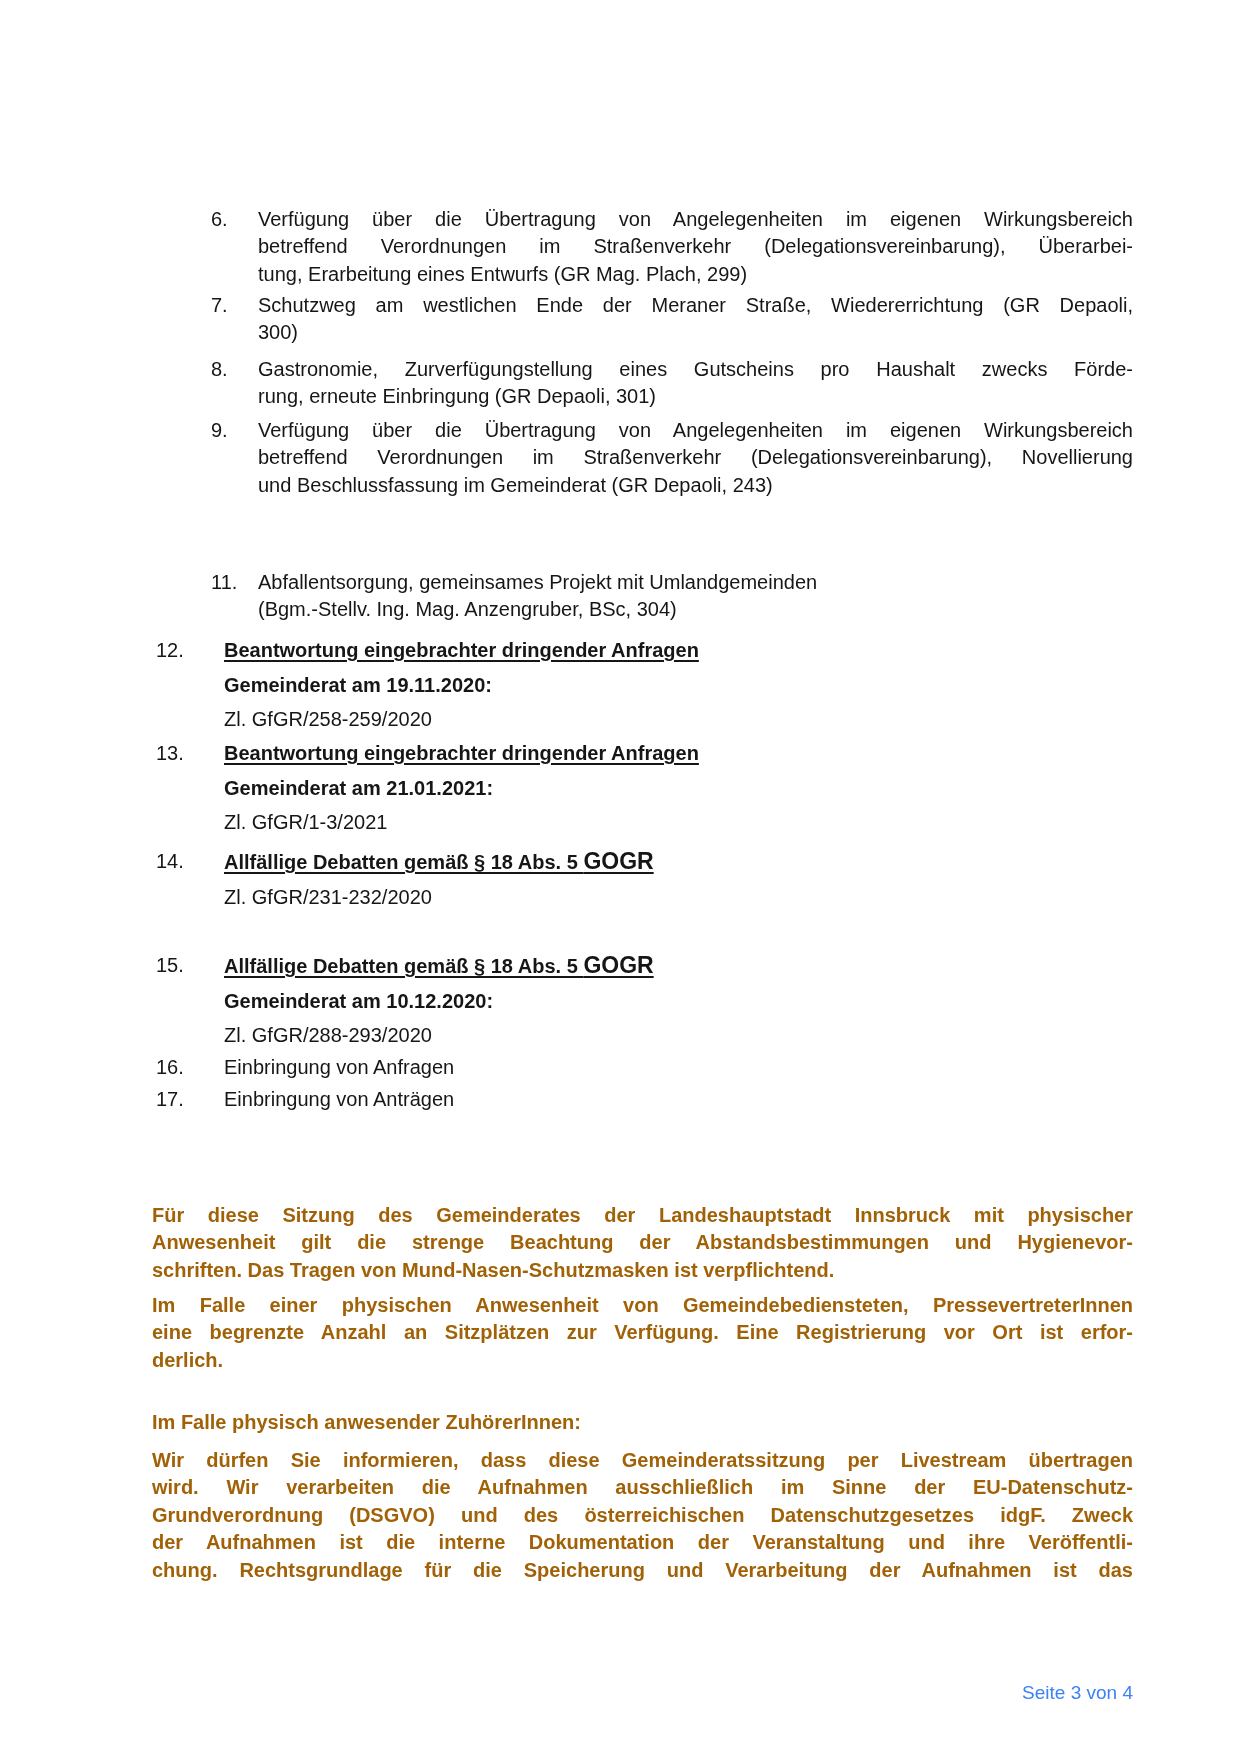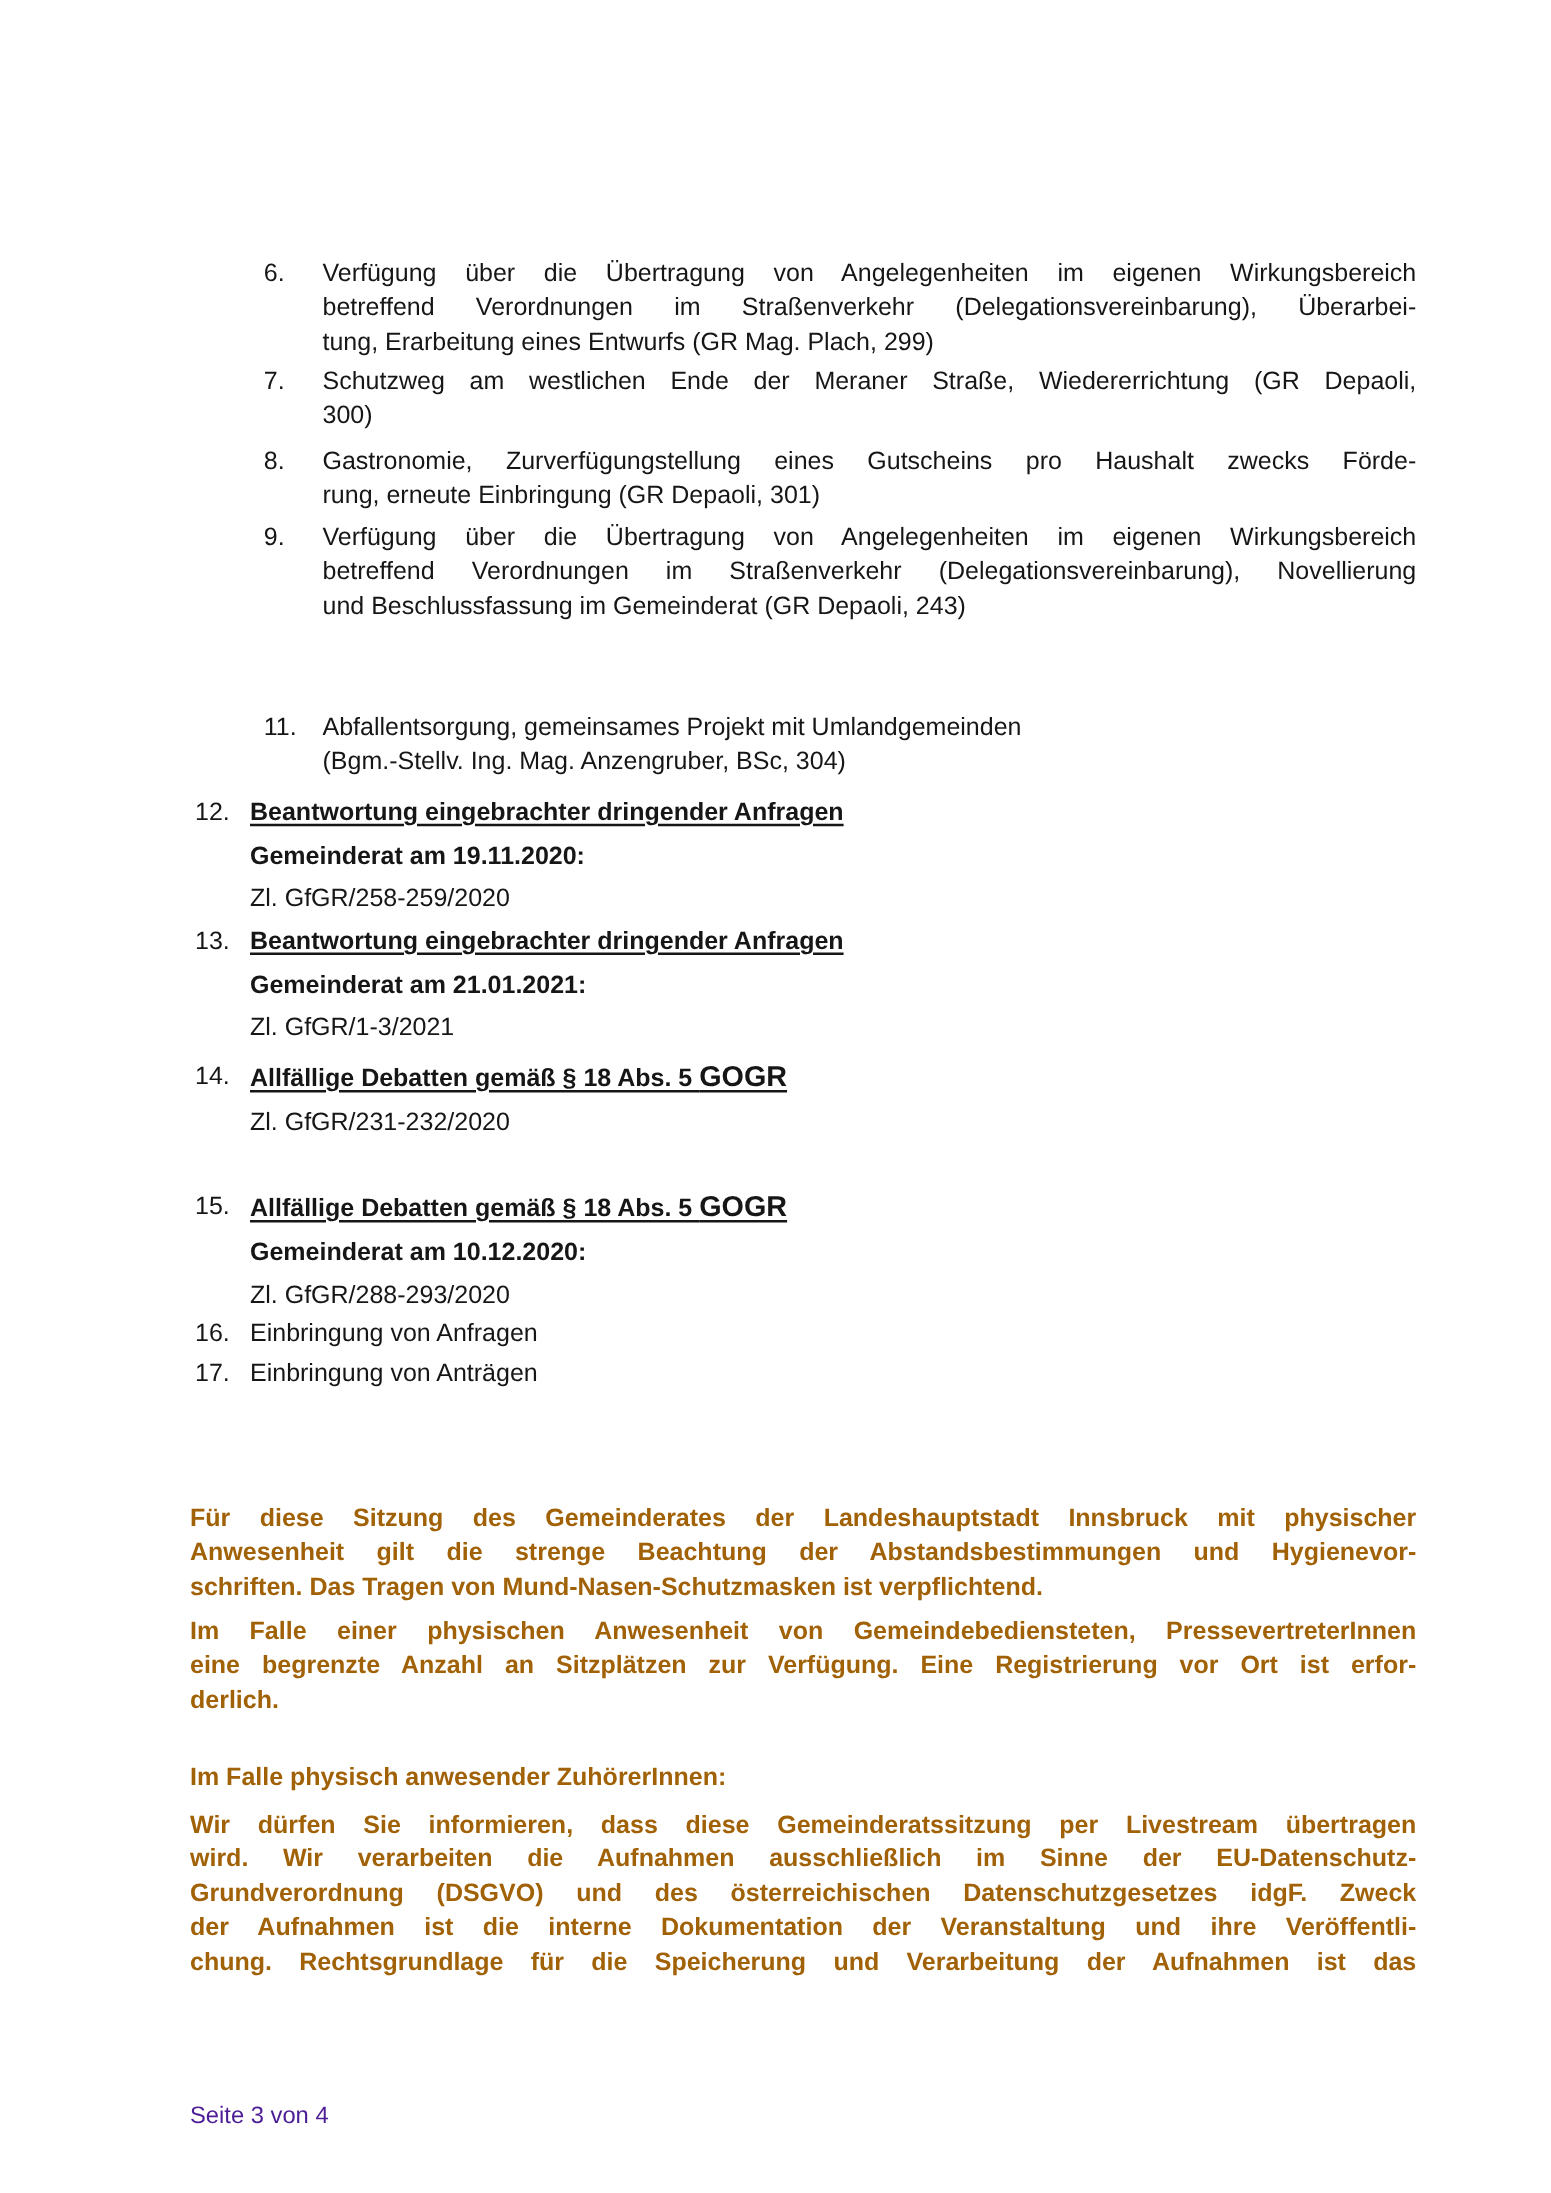--- a/index.html
+++ b/index.html
@@ -12,21 +12,21 @@
     font-size: 20px;
     color: #161616;
     overflow: hidden;
   }
   .block { position: absolute; }
 
   
   .item { display: flex; }
   .sub-item  { left: 211px; width: 922px; }
   .sub-item .num { flex: 0 0 47px; }
-  .main-item { left: 156px; width: 977px; }
+  .main-item { left: 156px; width: 977px; gap: 24px; }
   .main-item .num { flex: 0 0 44px; }
   .txt { flex: 1 1 auto; min-width: 0; }
 
   .line { line-height: 27.4px; text-align: justify; }
   .stretch { text-align-last: justify; }
   .num { line-height: 27.4px; }
 
   .main-item .line, .main-item .num { line-height: 27px; text-align: left; }
   .main-item .line { margin-bottom: 7.5px; }
 
@@ -45,24 +45,24 @@
     width: 981px;
     font-weight: bold;
     color: #a16207;
   }
   .notice .line { line-height: 27.4px; }
 
   
   .footer {
     left: 152px;
     width: 981px;
-    text-align: left;
+    text-align: right;
     font-size: 19px;
     line-height: 24px;
-    color: #4c1d95;
+    color: #3b82f6;
   }
 </style>
 </head>
 <body>
 
 <div class="page">
 
   <div class="block item sub-item" style="top:206px">
     <div class="num">6.</div>
     <div class="txt">

